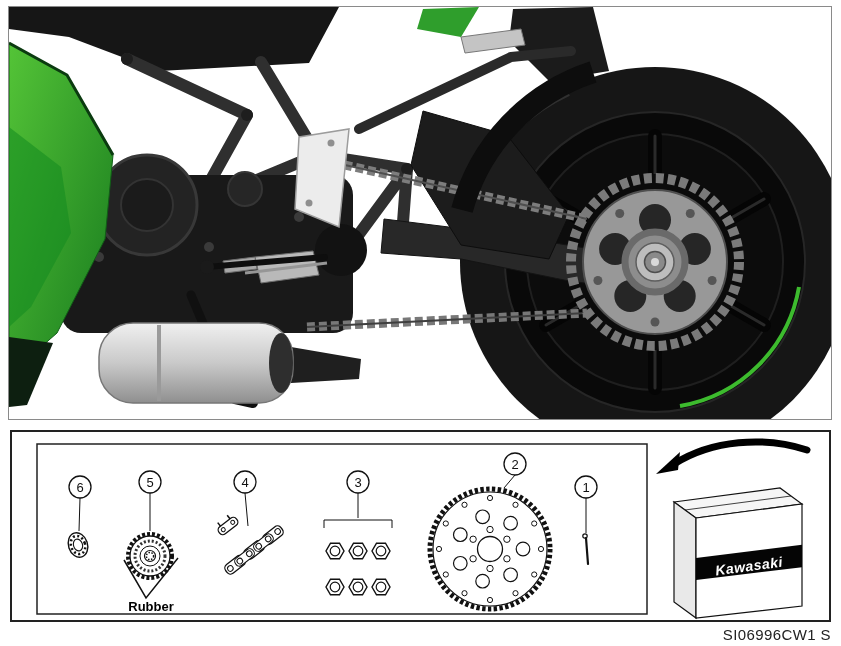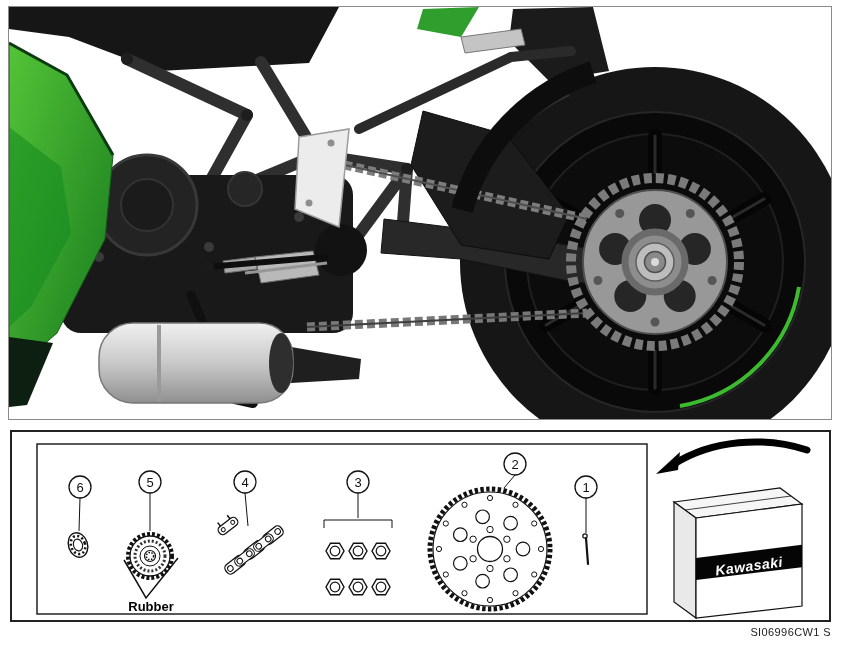--- a/index.html
+++ b/index.html
@@ -1,21 +1,21 @@
 <!DOCTYPE html>
 <html><head>
 <meta charset="utf-8">
 <style>
   html,body{margin:0;padding:0;background:#fff;}
   .page{position:relative;width:841px;height:646px;background:#fff;font-family:"Liberation Sans",sans-serif;overflow:hidden;}
   .photo-frame{position:absolute;left:8px;top:6px;width:824px;height:414px;border:1px solid #8a8a8a;box-sizing:border-box;background:#fff;}
   .photo-frame svg{display:block;width:100%;height:100%;}
   .parts-frame{position:absolute;left:10px;top:430px;width:821px;height:192px;border:2px solid #222;box-sizing:border-box;background:#fff;}
   .parts-frame svg{display:block;width:100%;height:100%;}
-  .figure-code{position:absolute;right:10px;top:626px;font-size:11px;color:#222;letter-spacing:0.4px;}
+  .figure-code{position:absolute;right:10px;top:626px;font-size:15px;color:#222;letter-spacing:0.4px;}
   svg text{font-family:"Liberation Sans",sans-serif;}
   .callout-num{font-size:13px;fill:#111;}
   .rubber-label{font-size:13px;font-weight:bold;fill:#000;}
   .brand-text{font-size:14px;font-weight:bold;font-style:italic;fill:#fff;letter-spacing:0.5px;}
 </style>
 </head>
 <body>
 
 <div class="page">
 

